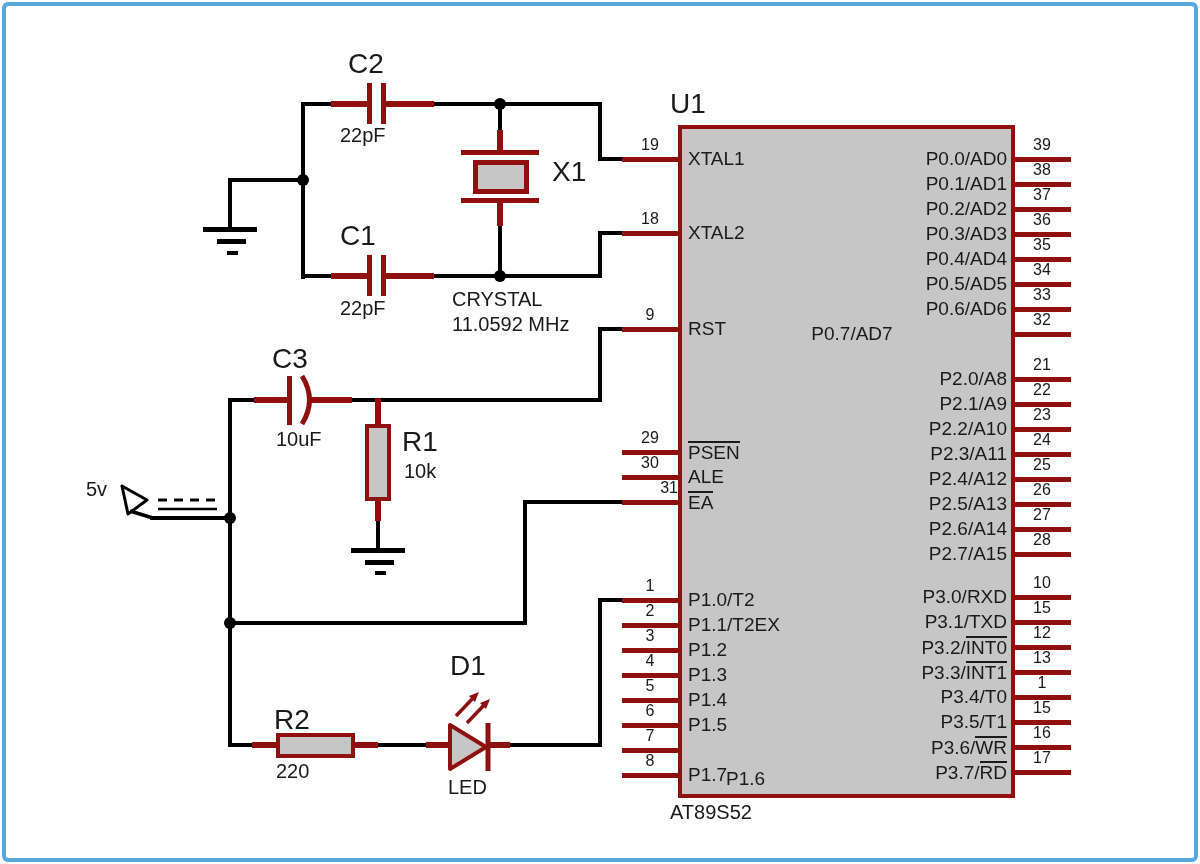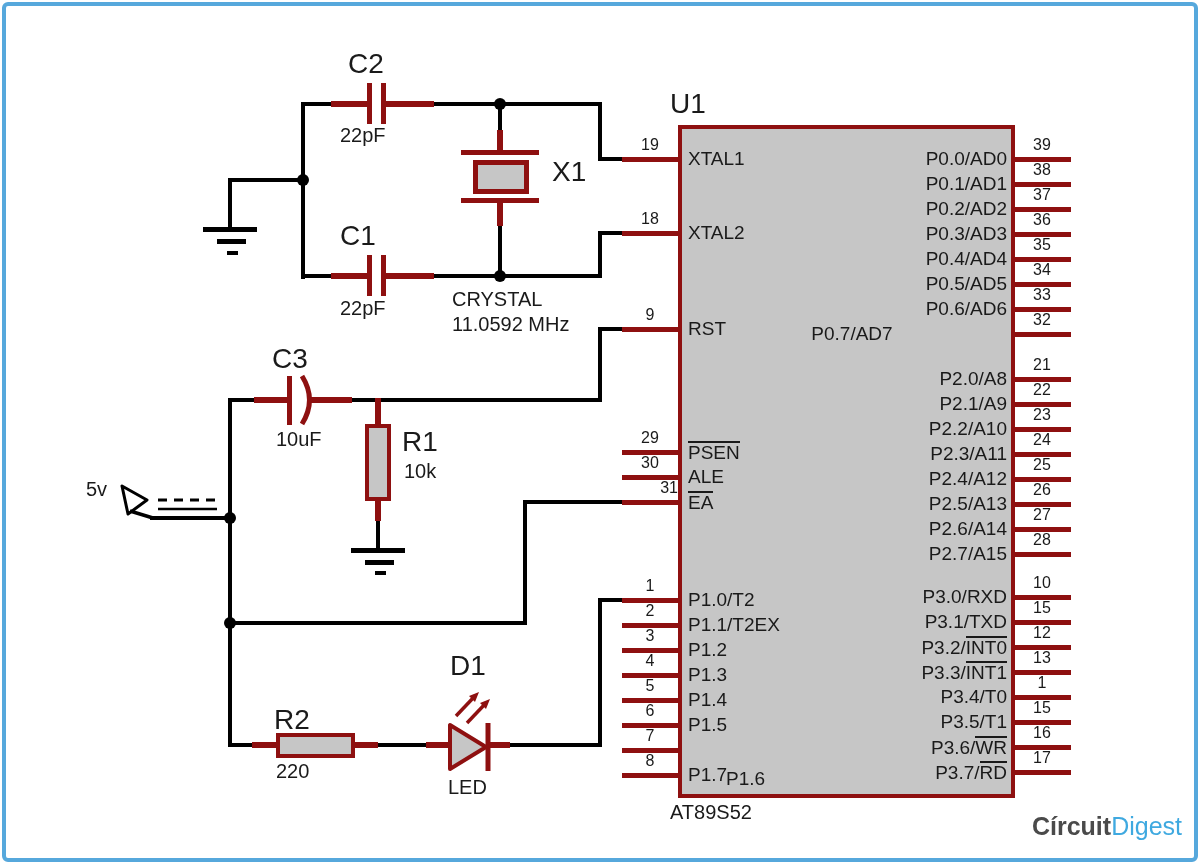--- a/index.html
+++ b/index.html
@@ -250,16 +250,13 @@
       <div class="pnum" style="left: 1013px; top: 696px; width: 58px;">15</div>
       <div class="plabel" style="left: 697px; top: 711px; width: 310px; text-align: right;"><span>P3.5/T1</span></div>
       <div class="ld" style="left: 1013px; top: 745px; width: 58px; height: 5px;"></div>
       <div class="pnum" style="left: 1013px; top: 721px; width: 58px;">16</div>
       <div class="plabel" style="left: 697px; top: 736px; width: 310px; text-align: right;"><span>P3.6/</span><span class="ovl">WR</span></div>
       <div class="ld" style="left: 1013px; top: 770px; width: 58px; height: 5px;"></div>
       <div class="pnum" style="left: 1013px; top: 746px; width: 58px;">17</div>
       <div class="plabel" style="left: 697px; top: 761px; width: 310px; text-align: right;"><span>P3.7/</span><span class="ovl">RD</span></div>
     </div>
 
-  <div id="logo">
-    <span class="g">Círcuit</span><span class="b">Digest</span>
-  </div>
 </div>
 
 </body></html>

